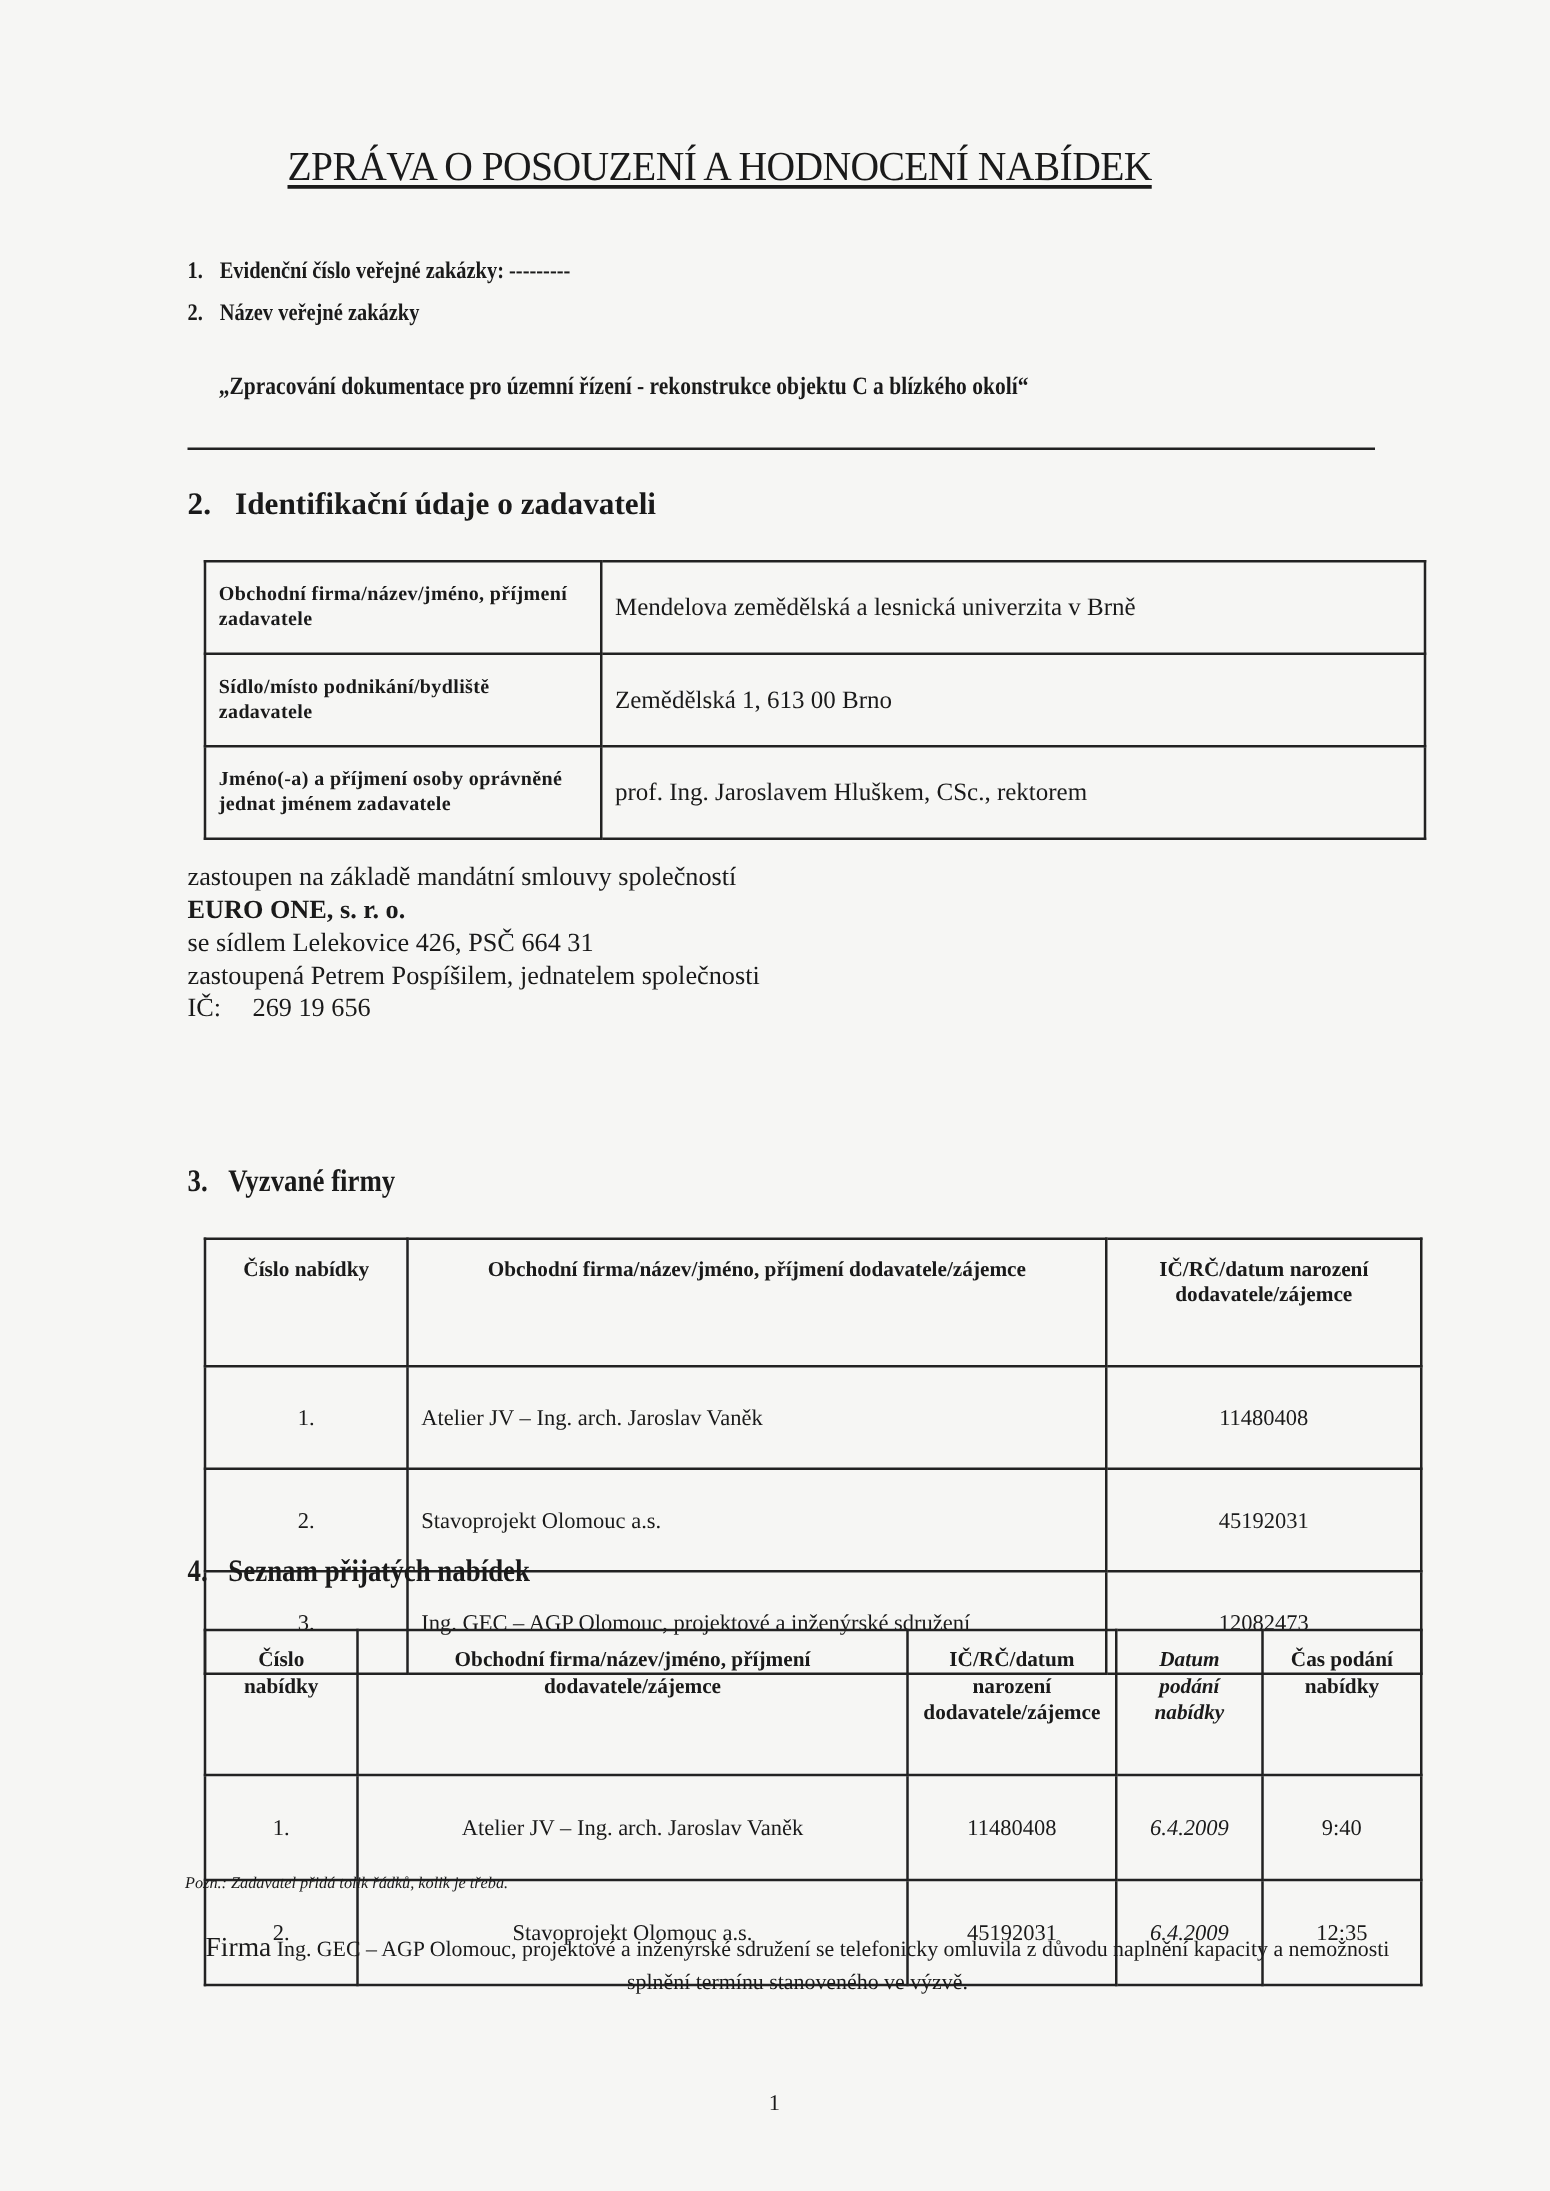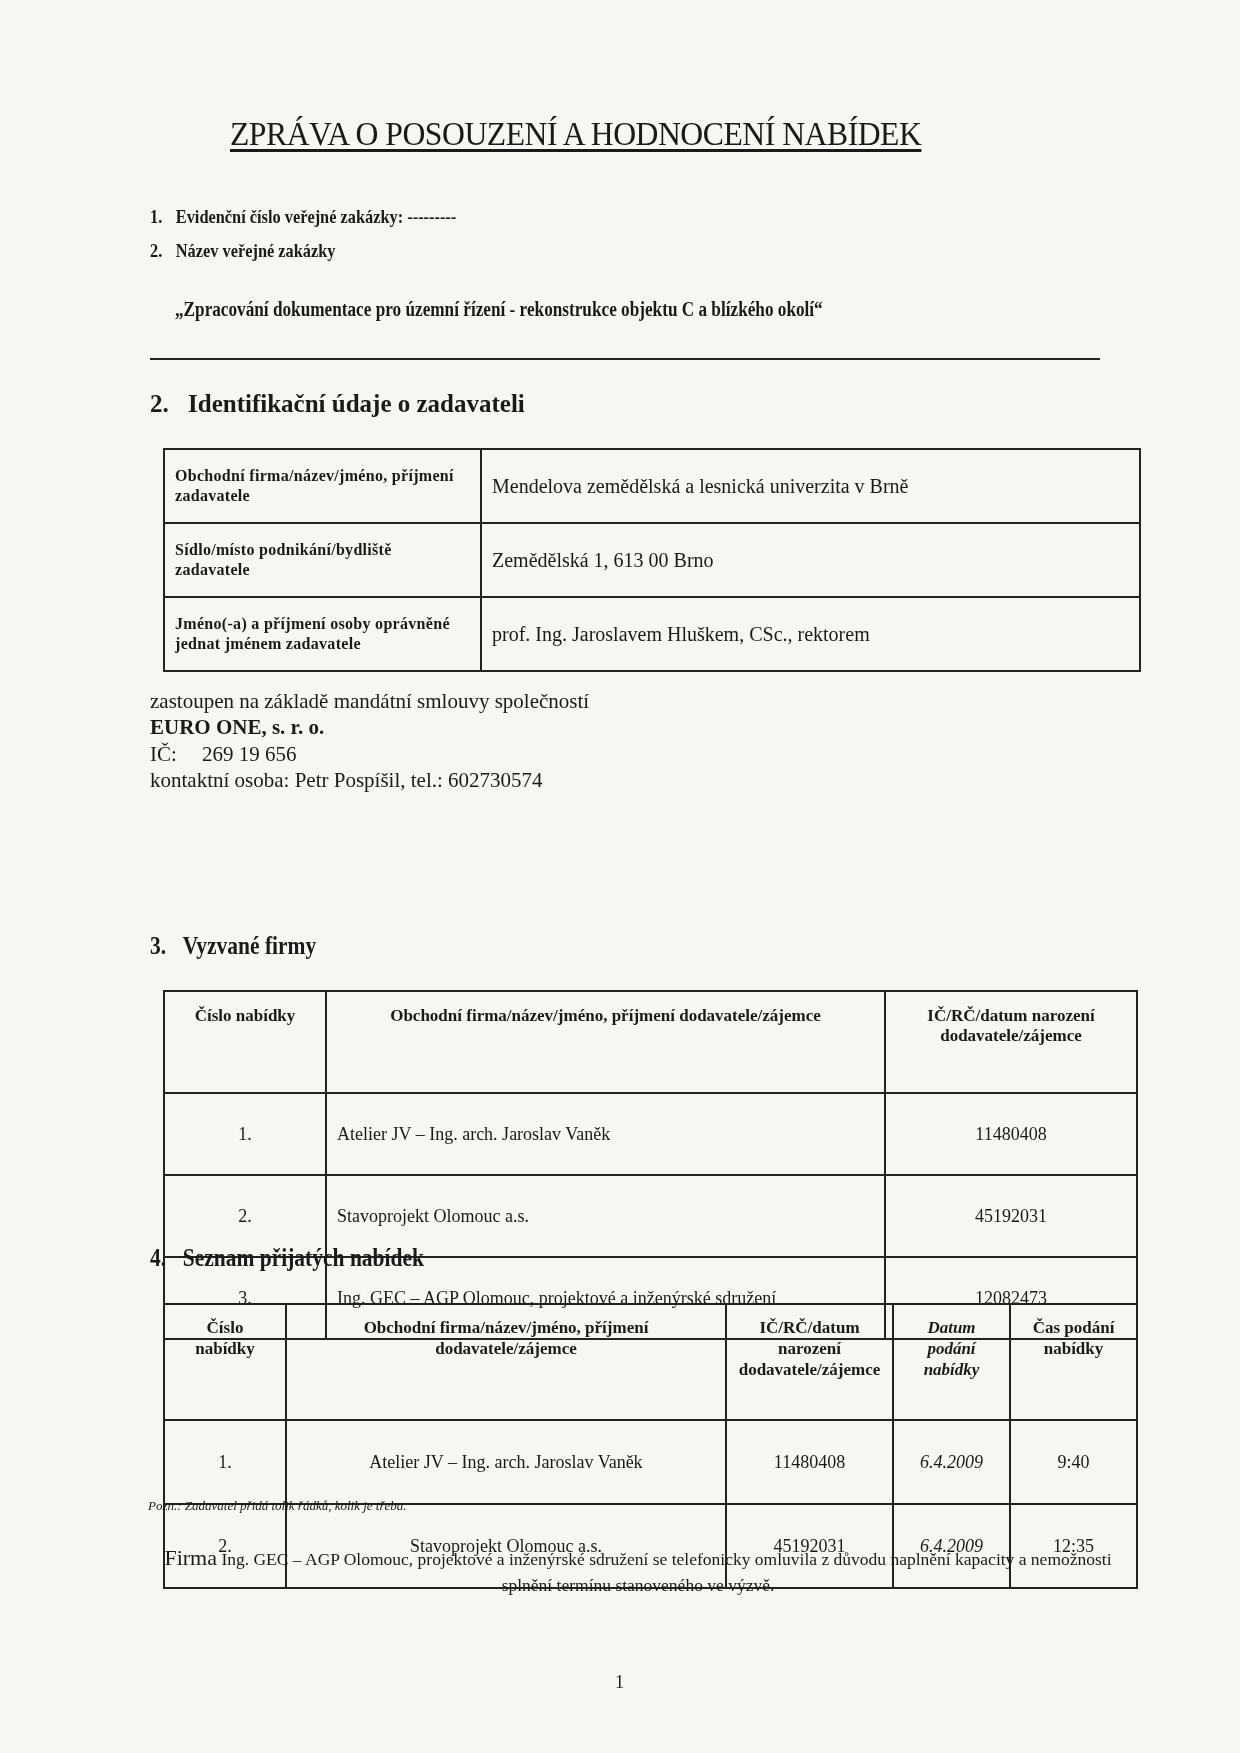--- a/index.html
+++ b/index.html
@@ -82,22 +82,23 @@
   <tr>
     <td class="lbl">Jméno(-a) a příjmení osoby oprávněné jednat jménem zadavatele</td>
     <td class="val">prof. Ing. Jaroslavem Hluškem, CSc., rektorem</td>
   </tr>
 </tbody>
   </table>
 
 <div class="abs info">
   <div>zastoupen na základě mandátní smlouvy společností</div>
   <div class="bold">EURO ONE, s. r. o.</div>
+  <div>se sídlem Lelekovice 426, PSČ 664 31</div>
+  <div>zastoupená Petrem Pospíšilem, jednatelem společnosti</div>
   <div><span style="display:inline-block;width:52px;">IČ:</span><span>269 19 656</span></div>
-  <div>kontaktní osoba: Petr Pospíšil, tel.: 602730574</div>
 </div>
 
 <div class="abs section-h" style="left:150px; top:932px;">
   <span class="cond"><span class="num">3.</span><span>Vyzvané firmy</span></span>
 </div>
 
 <table class="t2">
   <tbody>
       <tr>
     <th class="c1">Číslo nabídky</th>

